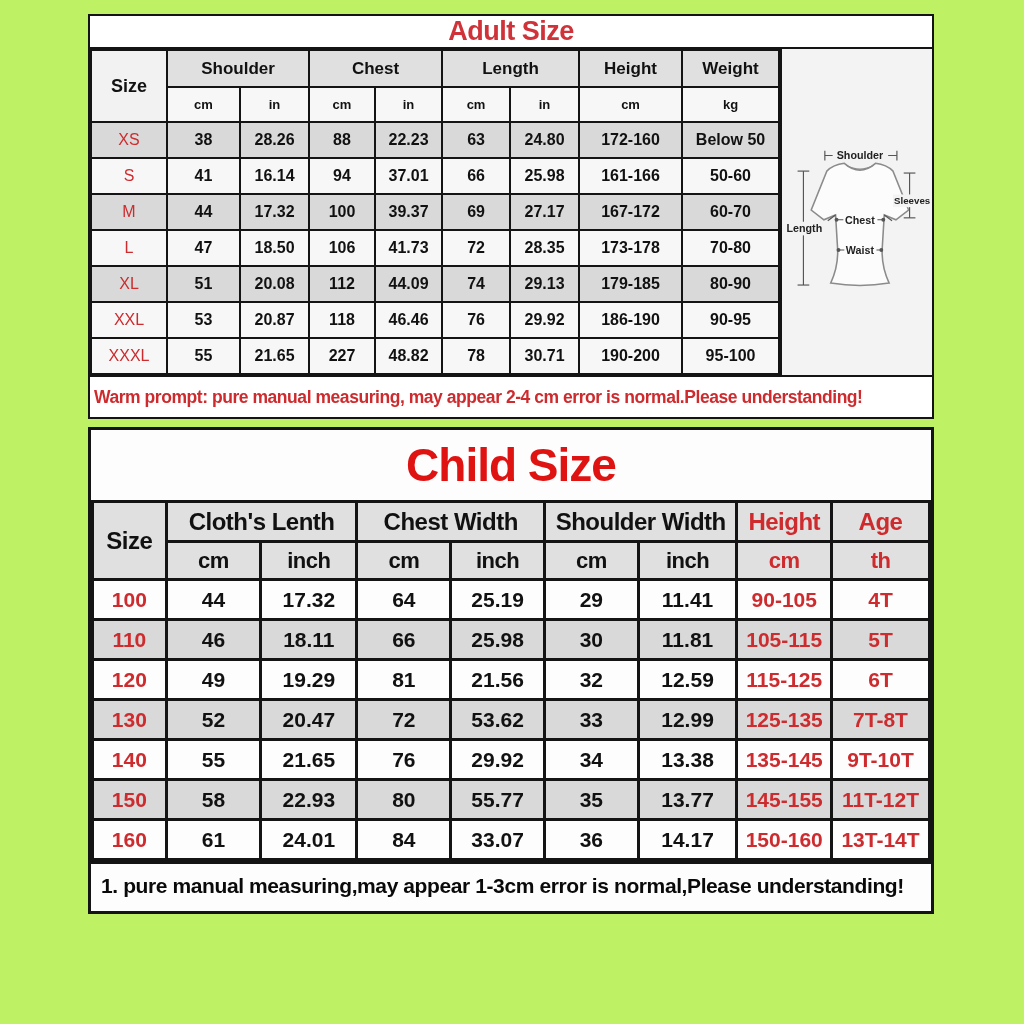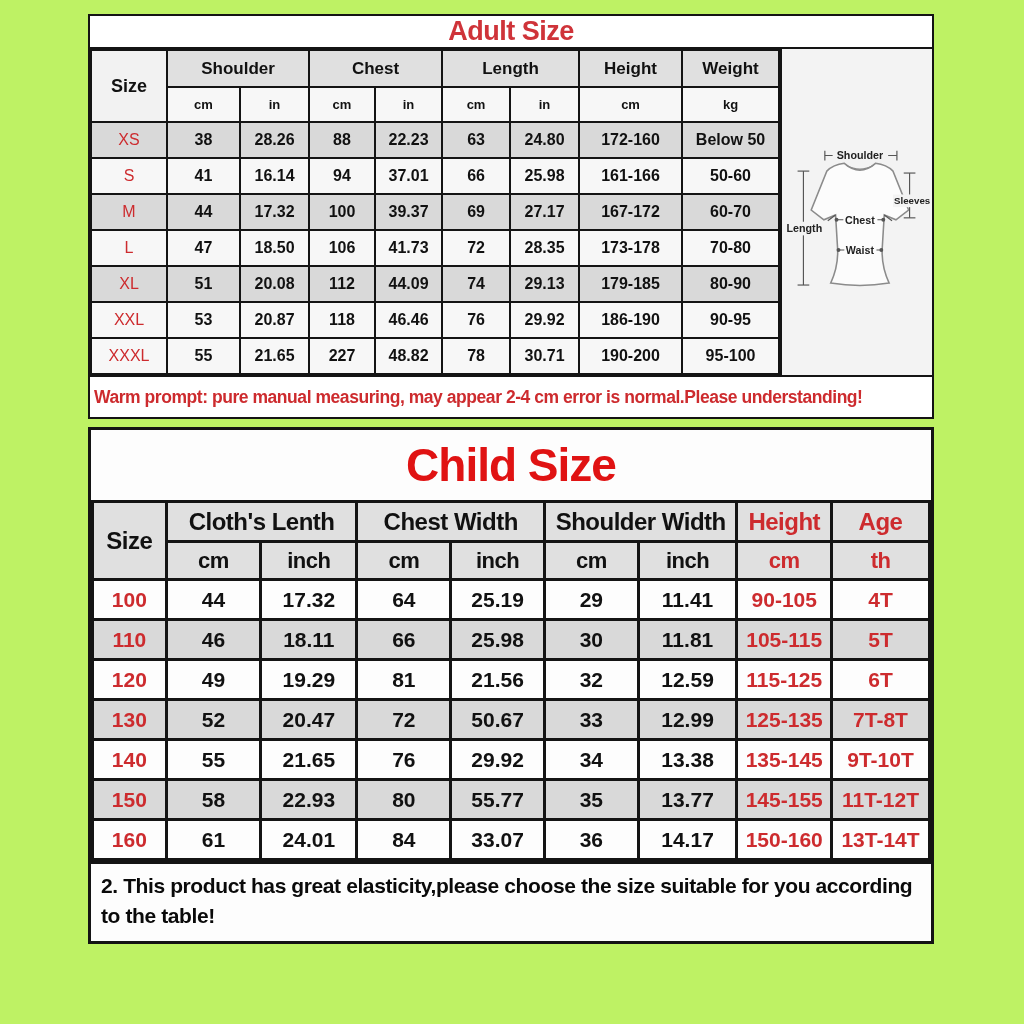--- a/index.html
+++ b/index.html
@@ -297,21 +297,21 @@
             <td>32</td>
             <td>12.59</td>
             <td class="red">115-125</td>
             <td class="red">6T</td>
           </tr>
           <tr class="shaded">
             <td class="red">130</td>
             <td>52</td>
             <td>20.47</td>
             <td>72</td>
-            <td>50.67</td>
+            <td>53.62</td>
             <td>33</td>
             <td>12.99</td>
             <td class="red">125-135</td>
             <td class="red">7T-8T</td>
           </tr>
           <tr>
             <td class="red">140</td>
             <td>55</td>
             <td>21.65</td>
             <td>76</td>
@@ -340,17 +340,17 @@
             <td>33.07</td>
             <td>36</td>
             <td>14.17</td>
             <td class="red">150-160</td>
             <td class="red">13T-14T</td>
           </tr>
         </tbody>
     </table>
 
     <div class="notes">
-      <p>2. This product has great elasticity,please choose the size suitable for you according to the table!</p>
+      <p>1. pure manual measuring,may appear 1-3cm error is normal,Please understanding!</p>
     </div>
   </section>
 
 </div>
 
 </body></html>

